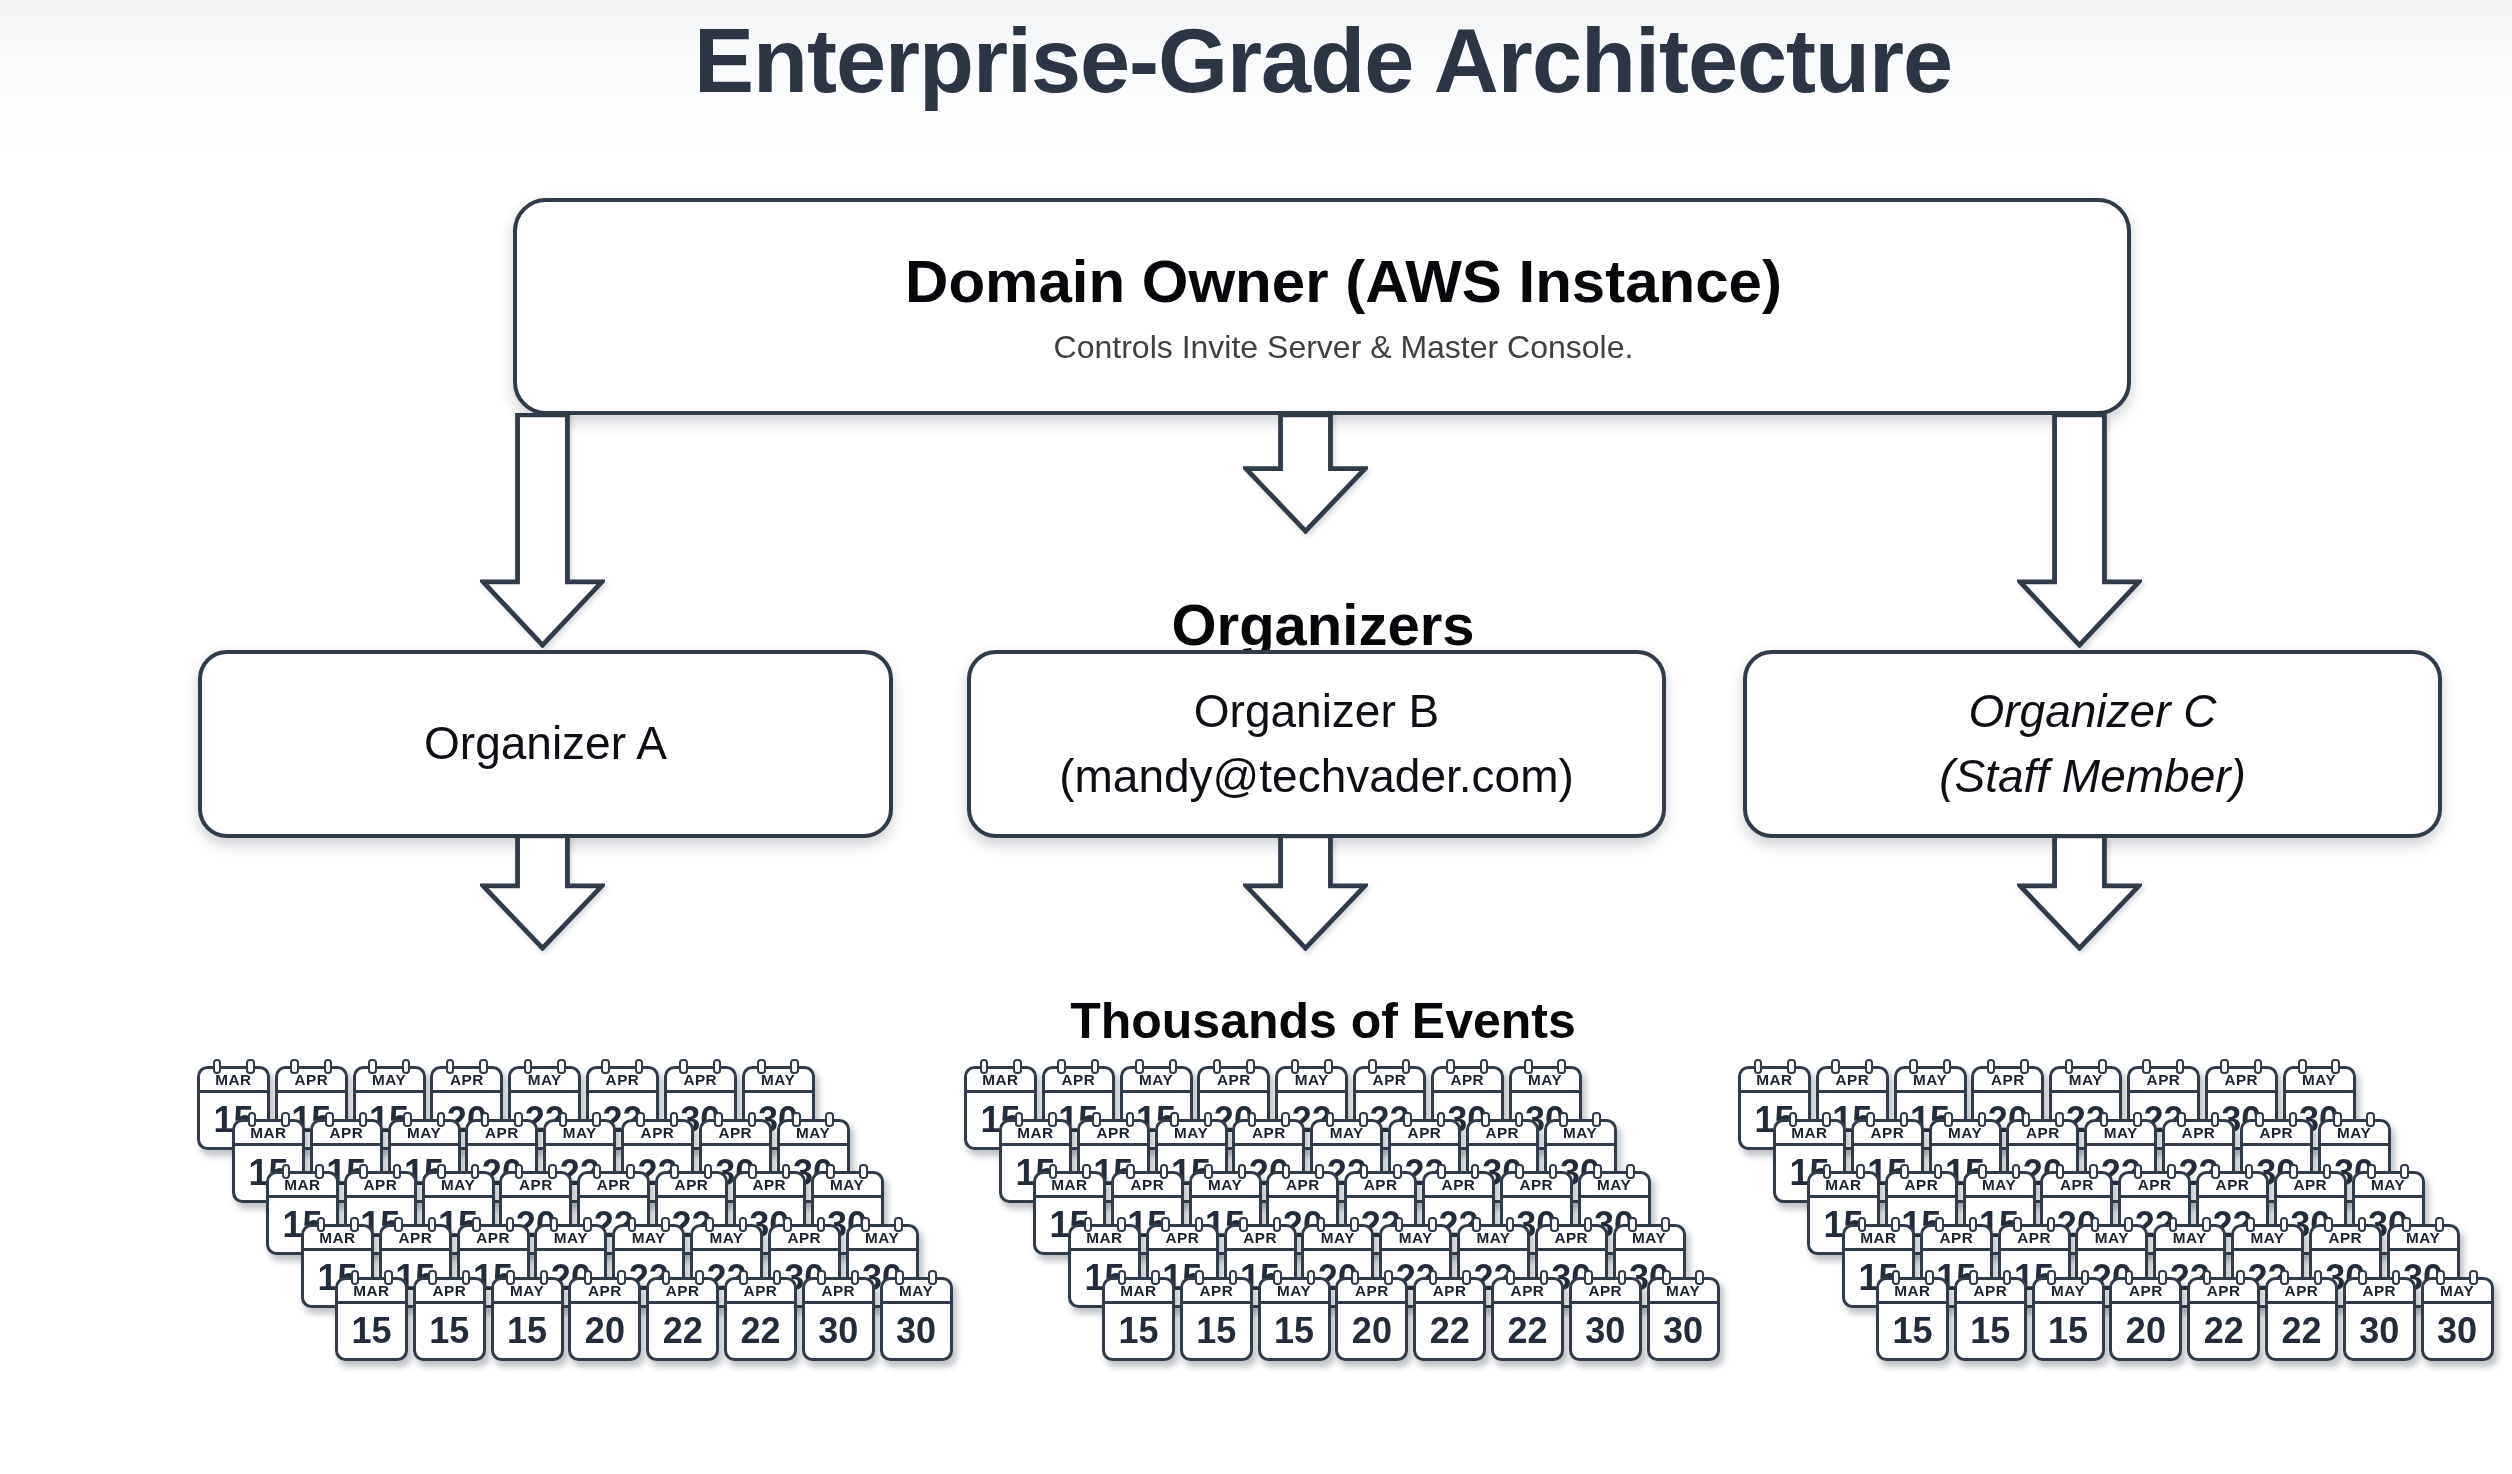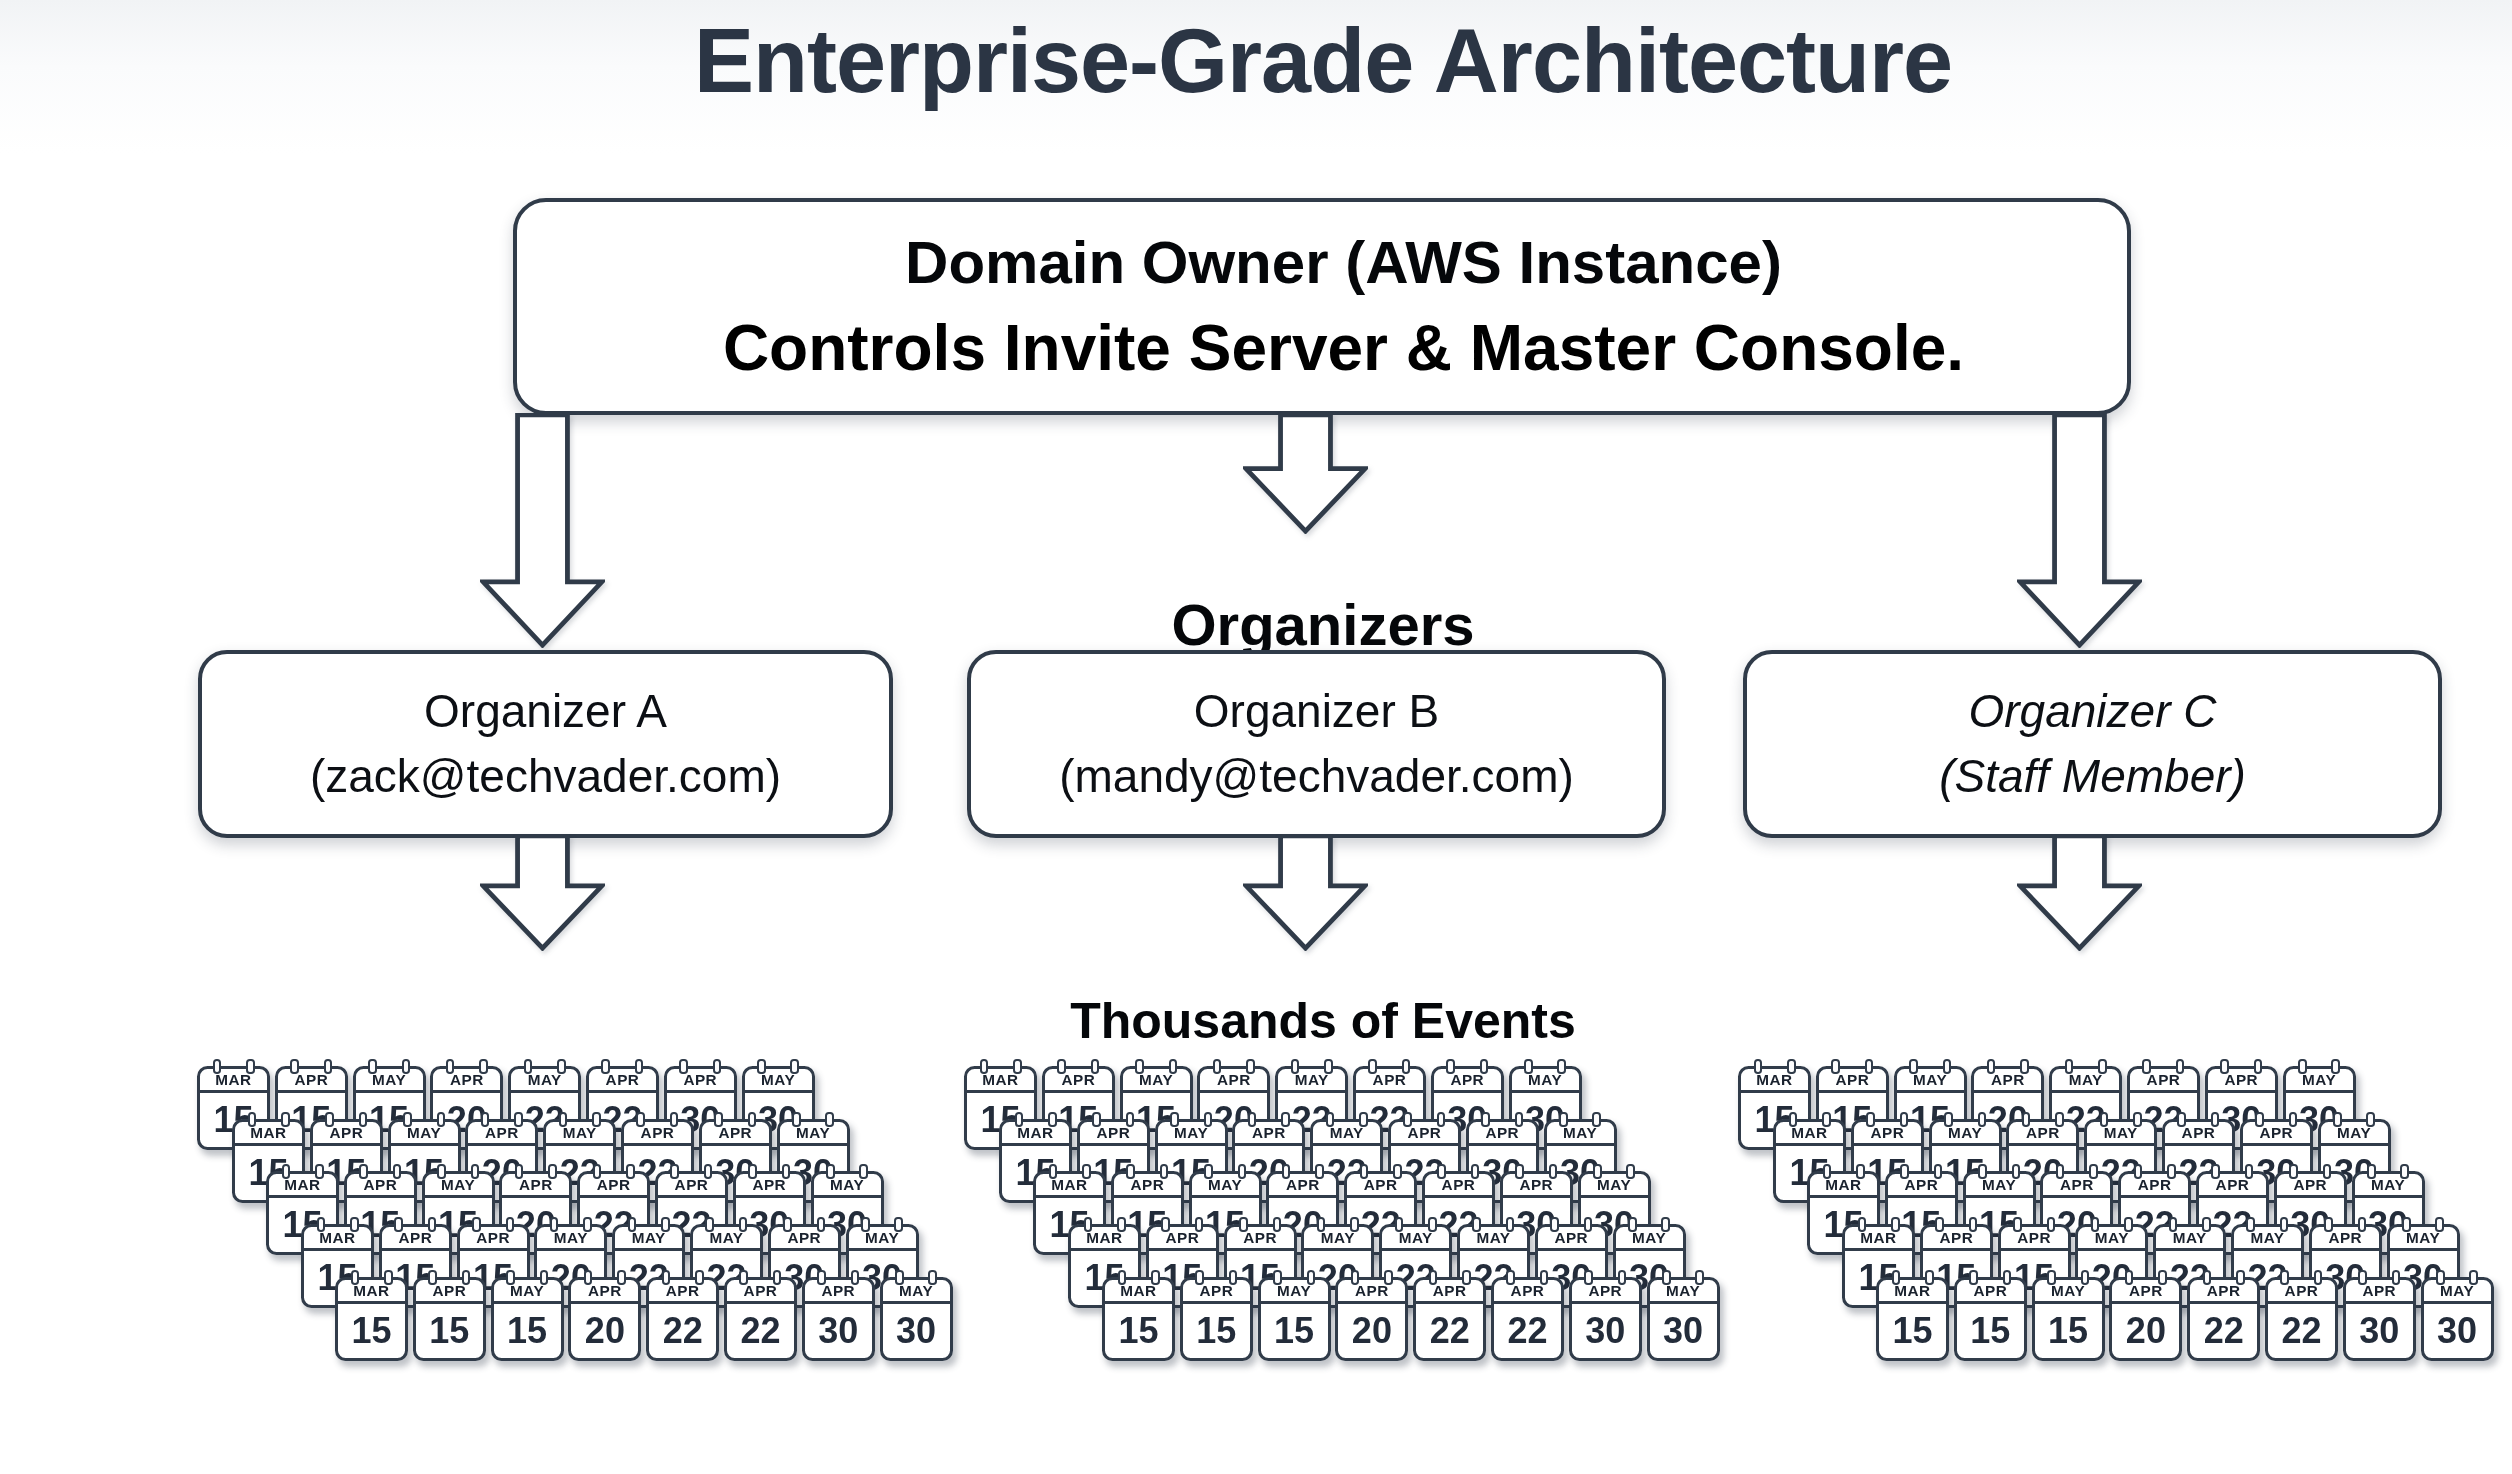--- a/index.html
+++ b/index.html
@@ -31,21 +31,21 @@
     border-radius: 33px;
     box-shadow: 0 6.7px 13.4px rgba(40,52,68,.22);
     display: flex;
     flex-direction: column;
     align-items: center;
     justify-content: center;
     text-align: center;
   }
   #domain-box { left: 513px; top: 198px; width: 1618px; height: 217px; gap: 13.4px; padding-left: 43px; }
   .domain-title { font-size: 60px; font-weight: 700; color: #05070a; }
-  .domain-sub   { font-size: 64px; font-weight: 700; color: #000000; }
+  .domain-sub   { font-size: 32px; font-weight: 400; color: #404040; }
 
   .org-box { top: 650px; height: 188px; font-size: 46px; line-height: 1.42; color: #0c0f14; border-radius: 29px; }
   #org-a { left: 198px;  width: 695px; }
   #org-b { left: 967px; width: 699px; }
   #org-c { left: 1743px; width: 699px; font-style: italic; }
 
   .arrow { position: absolute; filter: drop-shadow(2.9px 3.8px 2.9px rgba(40,52,68,.18)); }
 
   .section-label {
     position: absolute;
@@ -124,21 +124,20 @@
     <polygon points="39,2 91,2 91,58 127,58 65,123 3,58 39,58" fill="#ffffff" stroke="#303b49" stroke-width="5"></polygon>
   </svg>
   <svg class="arrow" style="left:2017px; top:413px;" width="125" height="235" viewBox="0 0 130 245">
     <polygon points="39,2 91,2 91,176 127,176 65,242 3,176 39,176" fill="#ffffff" stroke="#303b49" stroke-width="5"></polygon>
   </svg>
 
   <div class="section-label" id="organizers-label">Organizers</div>
 
   <div class="obox org-box" id="org-a">
     <div>Organizer A</div>
-    <div>(zack@techvader.com)</div>
   </div>
   <div class="obox org-box" id="org-b">
     <div>Organizer B</div>
     <div>(mandy@techvader.com)</div>
   </div>
   <div class="obox org-box" id="org-c">
     <div>Organizer C</div>
     <div>(Staff Member)</div>
   </div>
 

